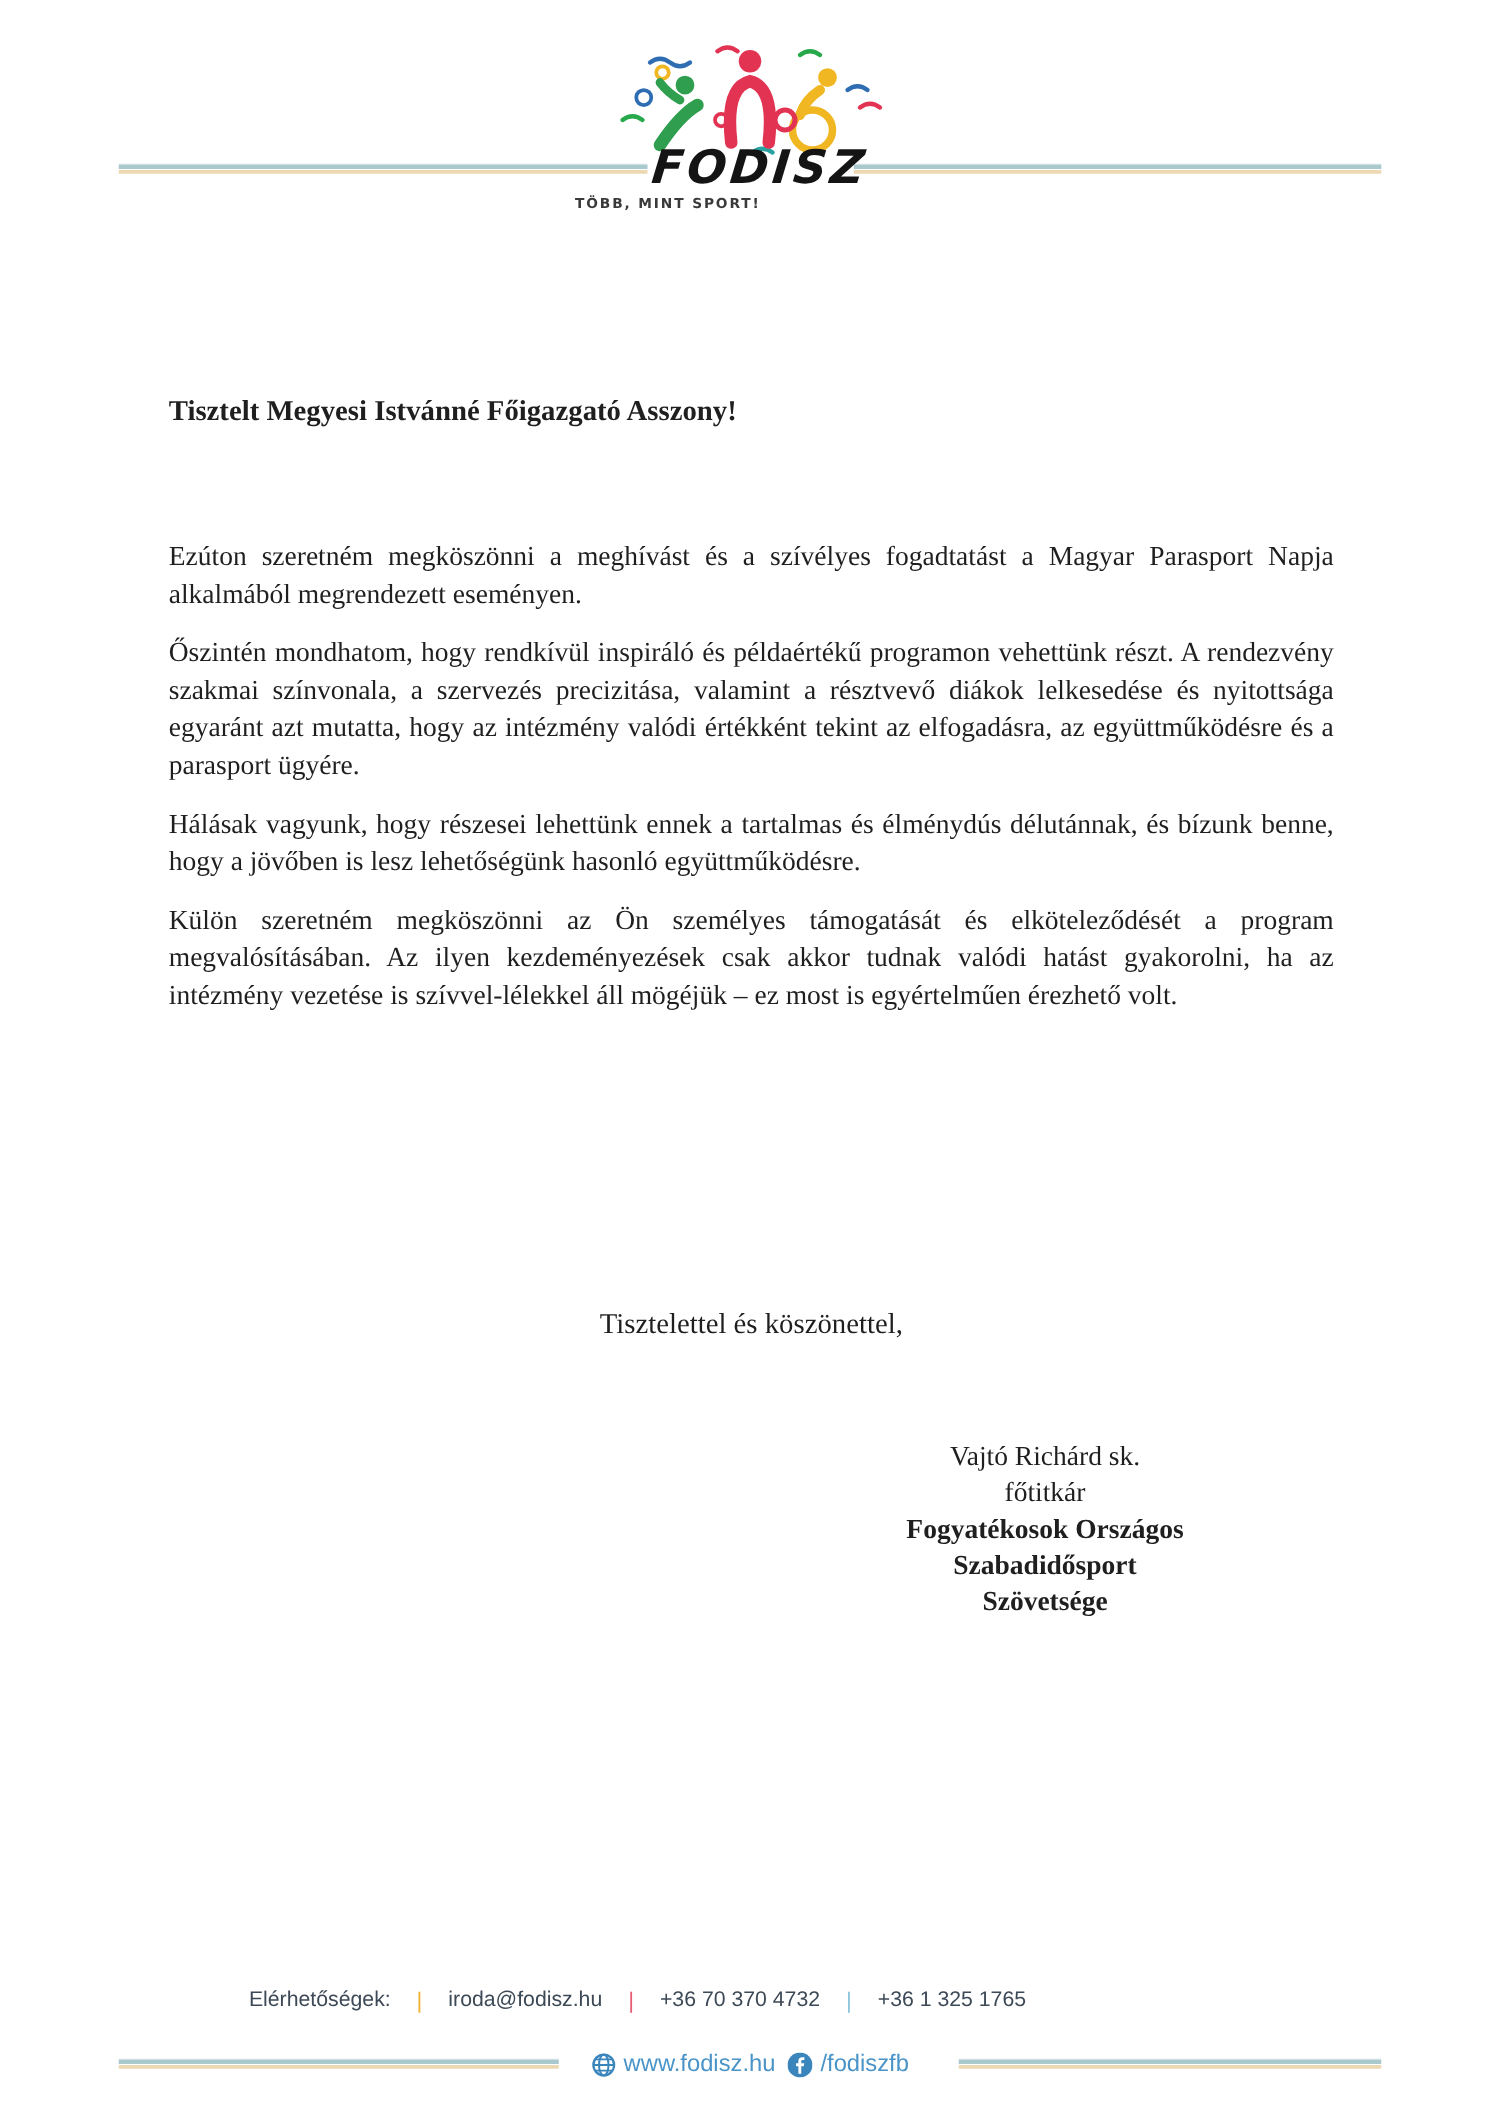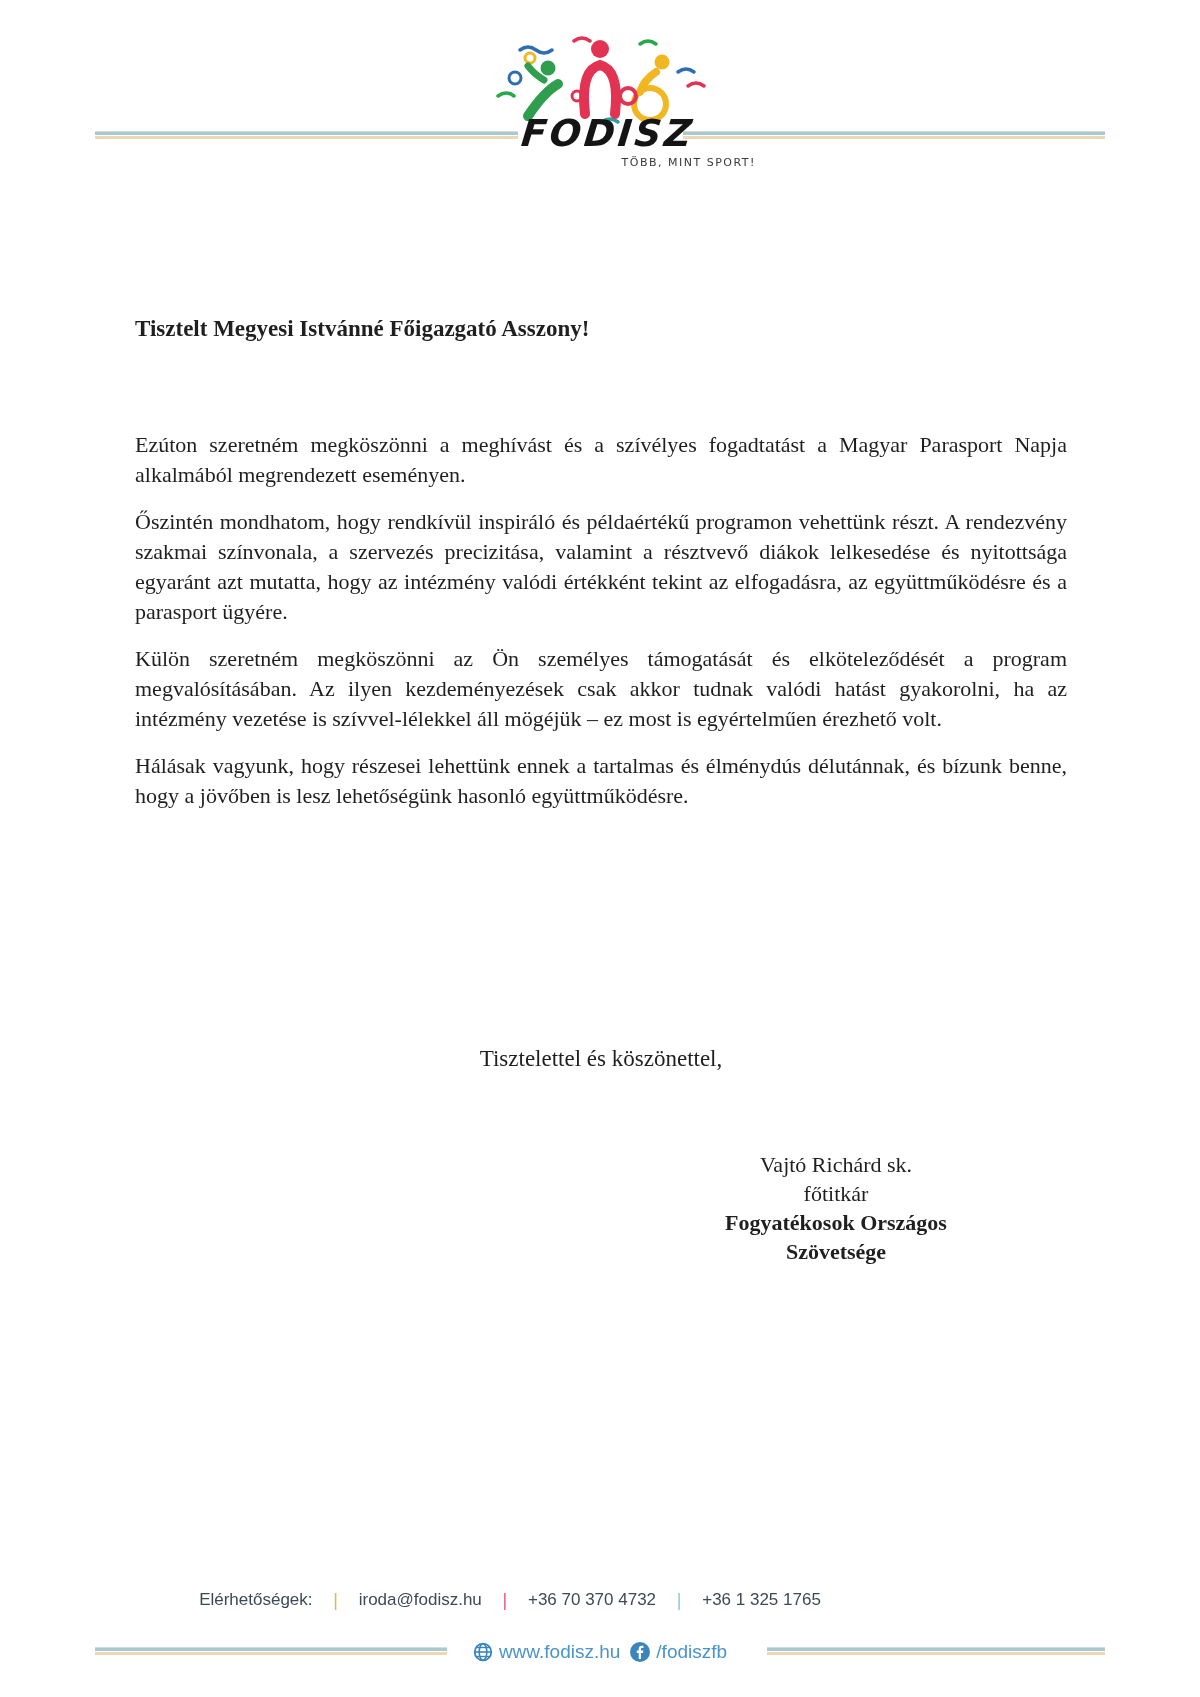--- a/index.html
+++ b/index.html
@@ -15,22 +15,22 @@
   .rule { position:absolute; top:131px; height:8px;
     background:linear-gradient(to bottom,#cfe0e3 0 1px,#a9c9cf 1px 4px,#ffffff 4px 5px,#ecd8b2 5px 8px); }
   .rule-left  { left:95px;  width:423px; }
   .rule-right { left:683px; width:422px; }
   .brand {
     position:absolute; left:460px; top:112px; width:296px; text-align:center;
     font-family:"DejaVu Sans", sans-serif; font-weight:bold; font-style:italic;
     font-size:37px; letter-spacing:3px; color:#141414; transform:skewX(-6deg);
   }
   .tagline {
-    position:absolute; left:460px; top:156px; width:296px; text-align:right;
-    font-family:"DejaVu Sans", sans-serif; font-weight:normal;
+    position:absolute; left:460px; top:156px; width:296px; text-align:left;
+    font-family:"DejaVu Sans", sans-serif; font-weight:bold;
     font-size:11px; letter-spacing:1.5px; color:#3a3a3a;
   }
 
   
   .salutation {
     position:absolute; left:135px; top:268px; width:932px;
     font-size:23px; font-weight:bold;margin-top:48px;
   }
   .body-paragraphs { position:absolute; left:135px; top:430px; width:932px; }
   .body-paragraphs p {
@@ -103,30 +103,31 @@
   <div class="rule rule-left"></div>
   <div class="rule rule-right"></div>
   <div class="brand">FODISZ</div>
   <div class="tagline">TÖBB, MINT SPORT!</div>
 
   <p class="salutation">Tisztelt Megyesi Istvánné Főigazgató Asszony!</p>
 
   <div class="body-paragraphs">
     <p>Ezúton szeretném megköszönni a meghívást és a szívélyes fogadtatást a Magyar Parasport Napja alkalmából megrendezett eseményen.</p>
     <p>Őszintén mondhatom, hogy rendkívül inspiráló és példaértékű programon vehettünk részt. A rendezvény szakmai színvonala, a szervezés precizitása, valamint a résztvevő diákok lelkesedése és nyitottsága egyaránt azt mutatta, hogy az intézmény valódi értékként tekint az elfogadásra, az együttműködésre és a parasport ügyére.</p>
+    <p>Hálásak vagyunk, hogy részesei lehettünk ennek a tartalmas és élménydús délutánnak, és bízunk benne, hogy a jövőben is lesz lehetőségünk hasonló együttműködésre.</p>
     <p>Külön szeretném megköszönni az Ön személyes támogatását és elköteleződését a program megvalósításában. Az ilyen kezdeményezések csak akkor tudnak valódi hatást gyakorolni, ha az intézmény vezetése is szívvel-lélekkel áll mögéjük – ez most is egyértelműen érezhető volt.</p>
-    <p>Hálásak vagyunk, hogy részesei lehettünk ennek a tartalmas és élménydús délutánnak, és bízunk benne, hogy a jövőben is lesz lehetőségünk hasonló együttműködésre.</p>
   </div>
 
   <p class="closing">Tisztelettel és köszönettel,</p>
 
   <div class="signature">
     <div>Vajtó Richárd sk.</div>
     <div>főtitkár</div>
     <div class="org">Fogyatékosok Országos</div>
+    <div class="org">Szabadidősport</div>
     <div class="org">Szövetsége</div>
   </div>
 
   <div class="f-line f-line1">
     <span>Elérhetőségek:</span>
     <span class="pipe pipe-yellow">|</span>
     <a href="#">iroda@fodisz.hu</a>
     <span class="pipe pipe-red">|</span>
     <span>+36 70 370 4732</span>
     <span class="pipe pipe-blue">|</span>

